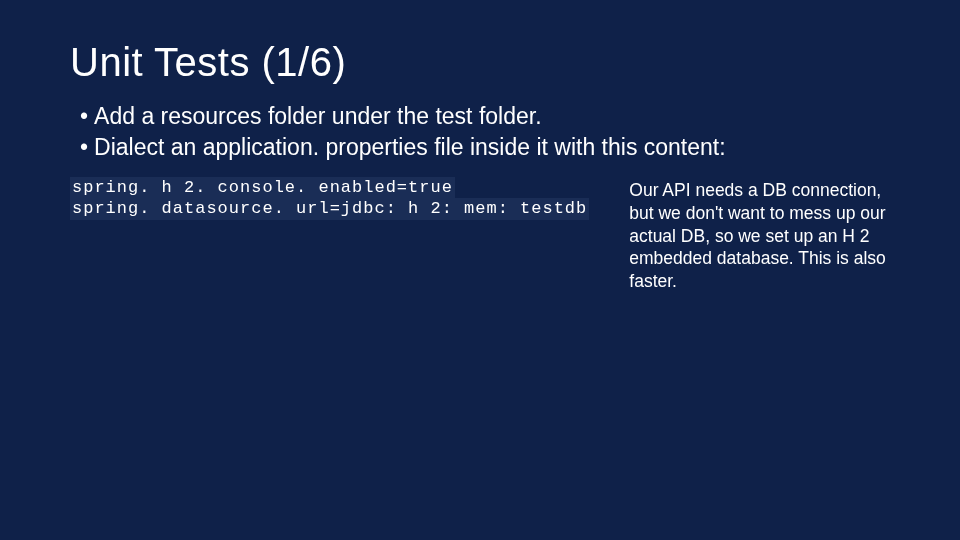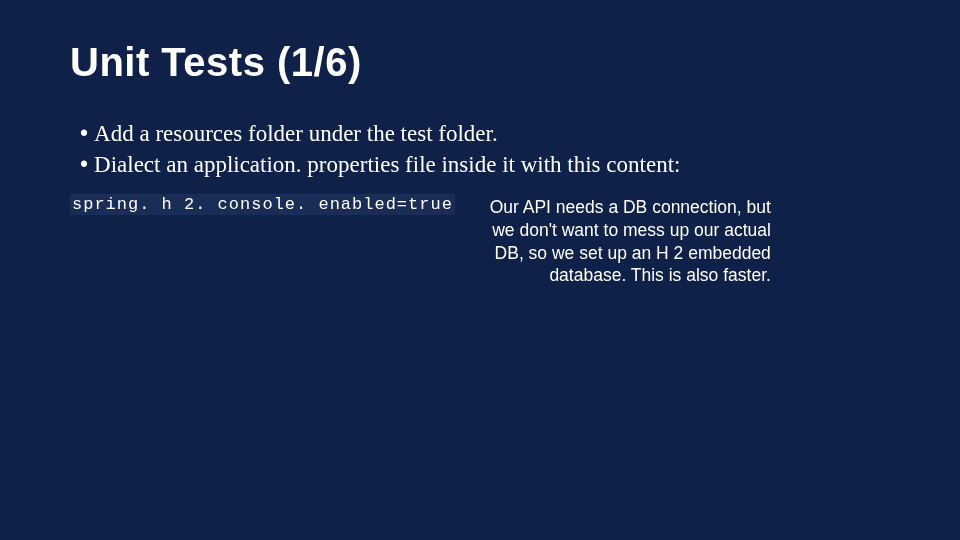--- a/index.html
+++ b/index.html
@@ -5,57 +5,56 @@
   * { margin: 0; padding: 0; box-sizing: border-box; }
   html, body { width: 960px; height: 540px; overflow: hidden; }
   body {
     background: #0f2149;
     color: #ffffff;
     font-family: "Segoe UI", "Helvetica Neue", Arial, sans-serif;
     padding: 40px 60px 30px 70px;
   }
   .title {
     font-size: 40px;
-    font-weight: 700;
-    margin-bottom: 33px;
+    font-weight: 400;
+    margin-bottom: 16px;
     letter-spacing: 0.5px;
   }
   .bullets {
     font-size: 23px;
     line-height: 1.35;
     margin-bottom: 14px;
   }
   .bullet-row { display: flex; }
   .bullet-dot { margin: 0 6px 0 10px; }
-  .bullet-text { flex: 1; font-family: Liberation Serif, serif; }
+  .bullet-text { flex: 1; }
   .mid-row {
     display: flex;
     align-items: flex-start;
-    gap: 16px;
+    gap: 40px;
     margin-bottom: 14px;
   }
   .code-block {
     font-family: "Courier New", Courier, monospace;
     font-size: 17px;
     line-height: 1.25;
     color: #ffffff;
   }
   .code-line {
     display: inline-block;
     background: #1a2d56;
     padding: 0 2px;
     letter-spacing: 1px;
     white-space: pre;
   }
   .side-note {
     font-size: 17.5px;
     line-height: 1.3;
     max-width: 300px;
     margin-top: 2px;
-    text-align: right;
   }
 </style>
 </head>
 <body>
 
 <div class="title">Unit Tests (1/6)</div>
 
 <div class="bullets">
   <div class="bullet-row">
     <span class="bullet-dot">•</span>
@@ -63,15 +62,16 @@
   </div>
   <div class="bullet-row">
     <span class="bullet-dot">•</span>
     <span class="bullet-text">Dialect an application. properties file inside it with this content:</span>
   </div>
 </div>
 
 <div class="mid-row">
   <div class="code-block">
     <div><span class="code-line">spring. h 2. console. enabled=true</span></div>
+    <div><span class="code-line">spring. datasource. url=jdbc: h 2: mem: testdb</span></div>
   </div>
   <div class="side-note">Our API needs a DB connection, but we don't want to mess up our actual DB, so we set up an H 2 embedded database. This is also faster.</div>
 </div>
 
 </body></html>

